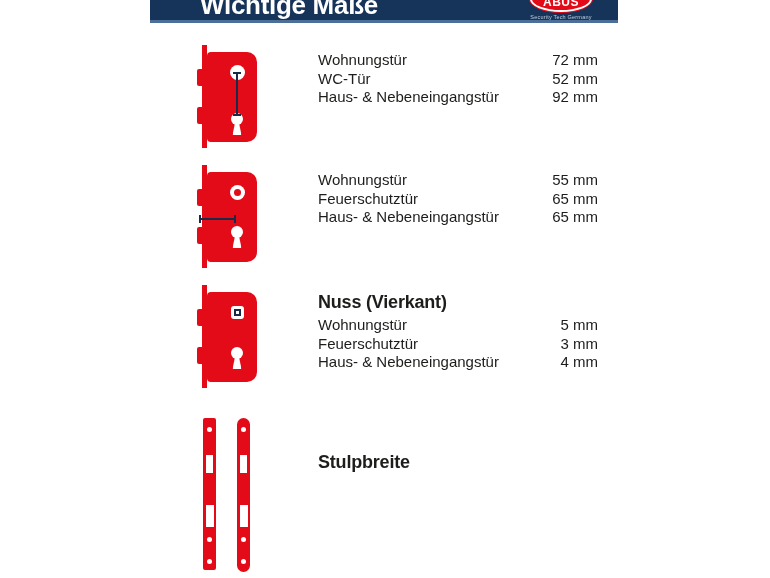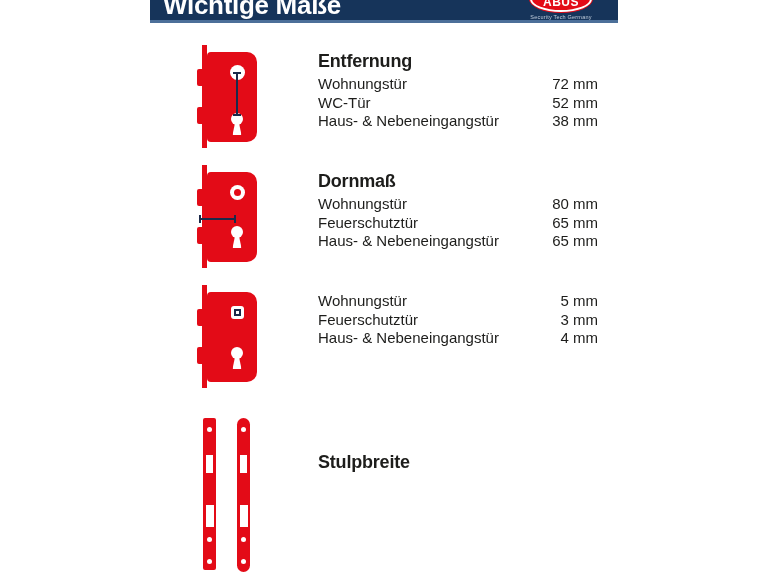--- a/index.html
+++ b/index.html
@@ -10,21 +10,21 @@
     --ink:#1d1d1b;
   }
   *{margin:0;padding:0;box-sizing:border-box;}
   html,body{background:#ffffff;}
   body{font-family:"Liberation Sans","DejaVu Sans",sans-serif;}
   .canvas{position:relative;width:770px;height:578px;background:#ffffff;overflow:hidden;}
 
   
   .topbar{position:absolute;left:150px;top:0;width:468px;height:23px;
     background:var(--navy);border-bottom:3px solid var(--navy-light);overflow:visible;}
-  .topbar .clip{position:absolute;inset:0;overflow:hidden;}
+  .topbar .clip{position:absolute;inset:0;overflow:hidden;margin-left:37px;}
   .page-title{position:absolute;left:13px;top:-9px;font-size:26px;line-height:28px;
     font-weight:bold;color:#ffffff;letter-spacing:-0.3px;white-space:nowrap;}
   .logo-oval{position:absolute;right:26px;top:-14px;width:62px;height:26px;
     background:var(--brand-red);border:2px solid #ffffff;border-radius:50%;
     box-shadow:0 0 0 1px var(--brand-red);}
   .logo-oval span{position:absolute;left:0;right:0;bottom:1px;text-align:center;
     color:#ffffff;font-weight:bold;font-size:12px;letter-spacing:0.5px;}
   .logo-tagline{position:absolute;right:24px;top:14px;width:66px;text-align:center;
     font-size:5.5px;color:#c2cedd;letter-spacing:0.2px;}
 
@@ -145,52 +145,51 @@
     <div class="plate round">
       <i class="ph h1"></i>
       <i class="slot small"></i>
       <i class="slot big"></i>
       <i class="ph h2"></i>
       <i class="ph h3"></i>
     </div>
   </div>
 
   <section class="textblock tb-1">
-    <h2>Entfernung</h2>
     <div class="row">
       <span class="lbl">Wohnungstür</span>
       <span class="val">72 mm</span>
     </div>
     <div class="row">
       <span class="lbl">WC-Tür</span>
       <span class="val">52 mm</span>
     </div>
     <div class="row">
       <span class="lbl">Haus- &amp; Nebeneingangstür</span>
-      <span class="val">38 mm</span>
+      <span class="val">92 mm</span>
     </div>
   </section>
 
   <section class="textblock tb-2">
-    <h2>Dornmaß</h2>
     <div class="row">
       <span class="lbl">Wohnungstür</span>
-      <span class="val">80 mm</span>
+      <span class="val">55 mm</span>
     </div>
     <div class="row">
       <span class="lbl">Feuerschutztür</span>
       <span class="val">65 mm</span>
     </div>
     <div class="row">
       <span class="lbl">Haus- &amp; Nebeneingangstür</span>
       <span class="val">65 mm</span>
     </div>
   </section>
 
   <section class="textblock tb-3">
+    <h2>Nuss (Vierkant)</h2>
     <div class="row">
       <span class="lbl">Wohnungstür</span>
       <span class="val">5 mm</span>
     </div>
     <div class="row">
       <span class="lbl">Feuerschutztür</span>
       <span class="val">3 mm</span>
     </div>
     <div class="row">
       <span class="lbl">Haus- &amp; Nebeneingangstür</span>

